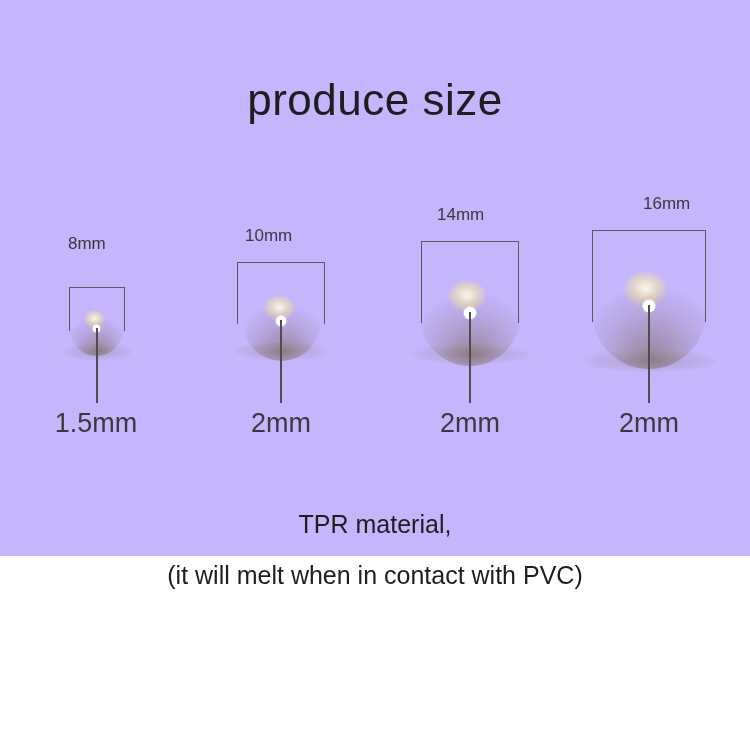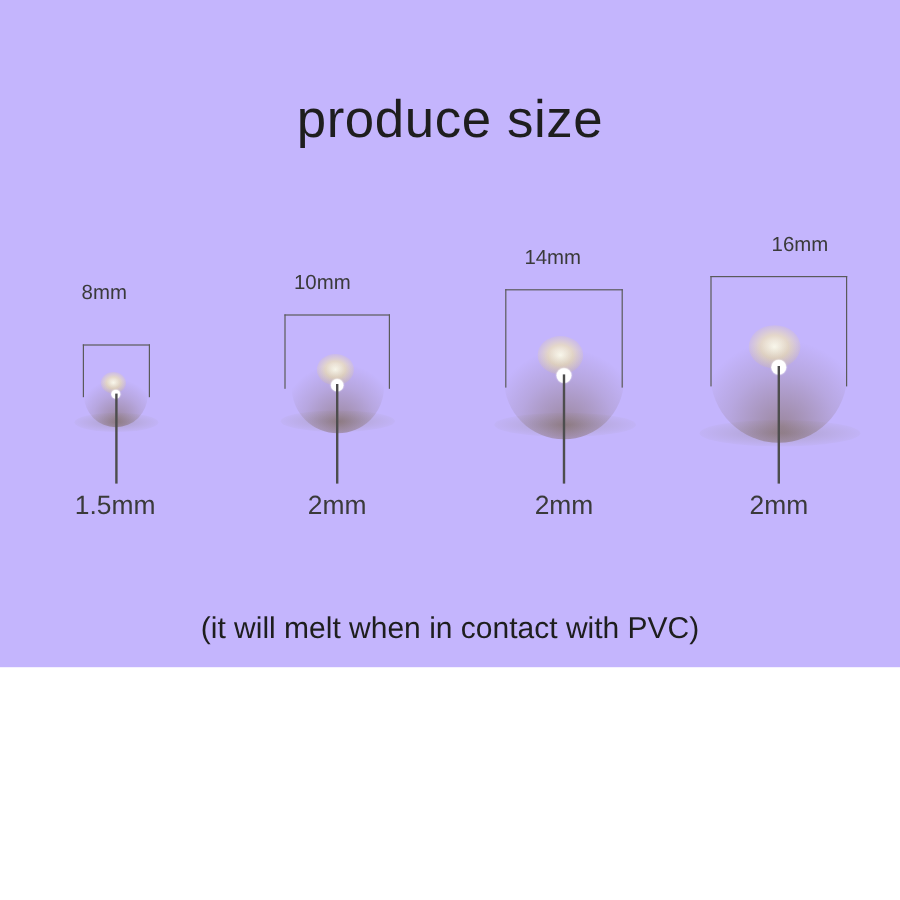--- a/index.html
+++ b/index.html
@@ -124,21 +124,21 @@
   }
 
   
   .leader {
     position: absolute;
     width: 1.6px;
     background: #4d4d4d;
   }
   .hole-label {
     position: absolute;
-    font-size: 22px;
+    font-size: 27px;
     color: #3a3a3a;
     white-space: nowrap;
     line-height: 1;
     text-align: center;
   }
 
   
   #footer {
     position: absolute;
     left: 0;
@@ -208,16 +208,17 @@
         <div class="ball-shine" style="left:28%; top:14%; width:38%; height:32%;"></div>
       </div>
       <div class="ball-hole" style="left:643px; top:300px; width:12px; height:12px;"></div>
       <div class="leader" style="left:648px; top:305px; height:98px;"></div>
       <div class="hole-label" style="left:599px; top:410px; width:100px;">2mm</div>
     </div>
 
   </div>
 
   <div id="footer">
+    <div class="fline">TPR material,</div>
     <div class="fline">(it will melt when in contact with PVC)</div>
   </div>
 
 </div>
 
 </body></html>

